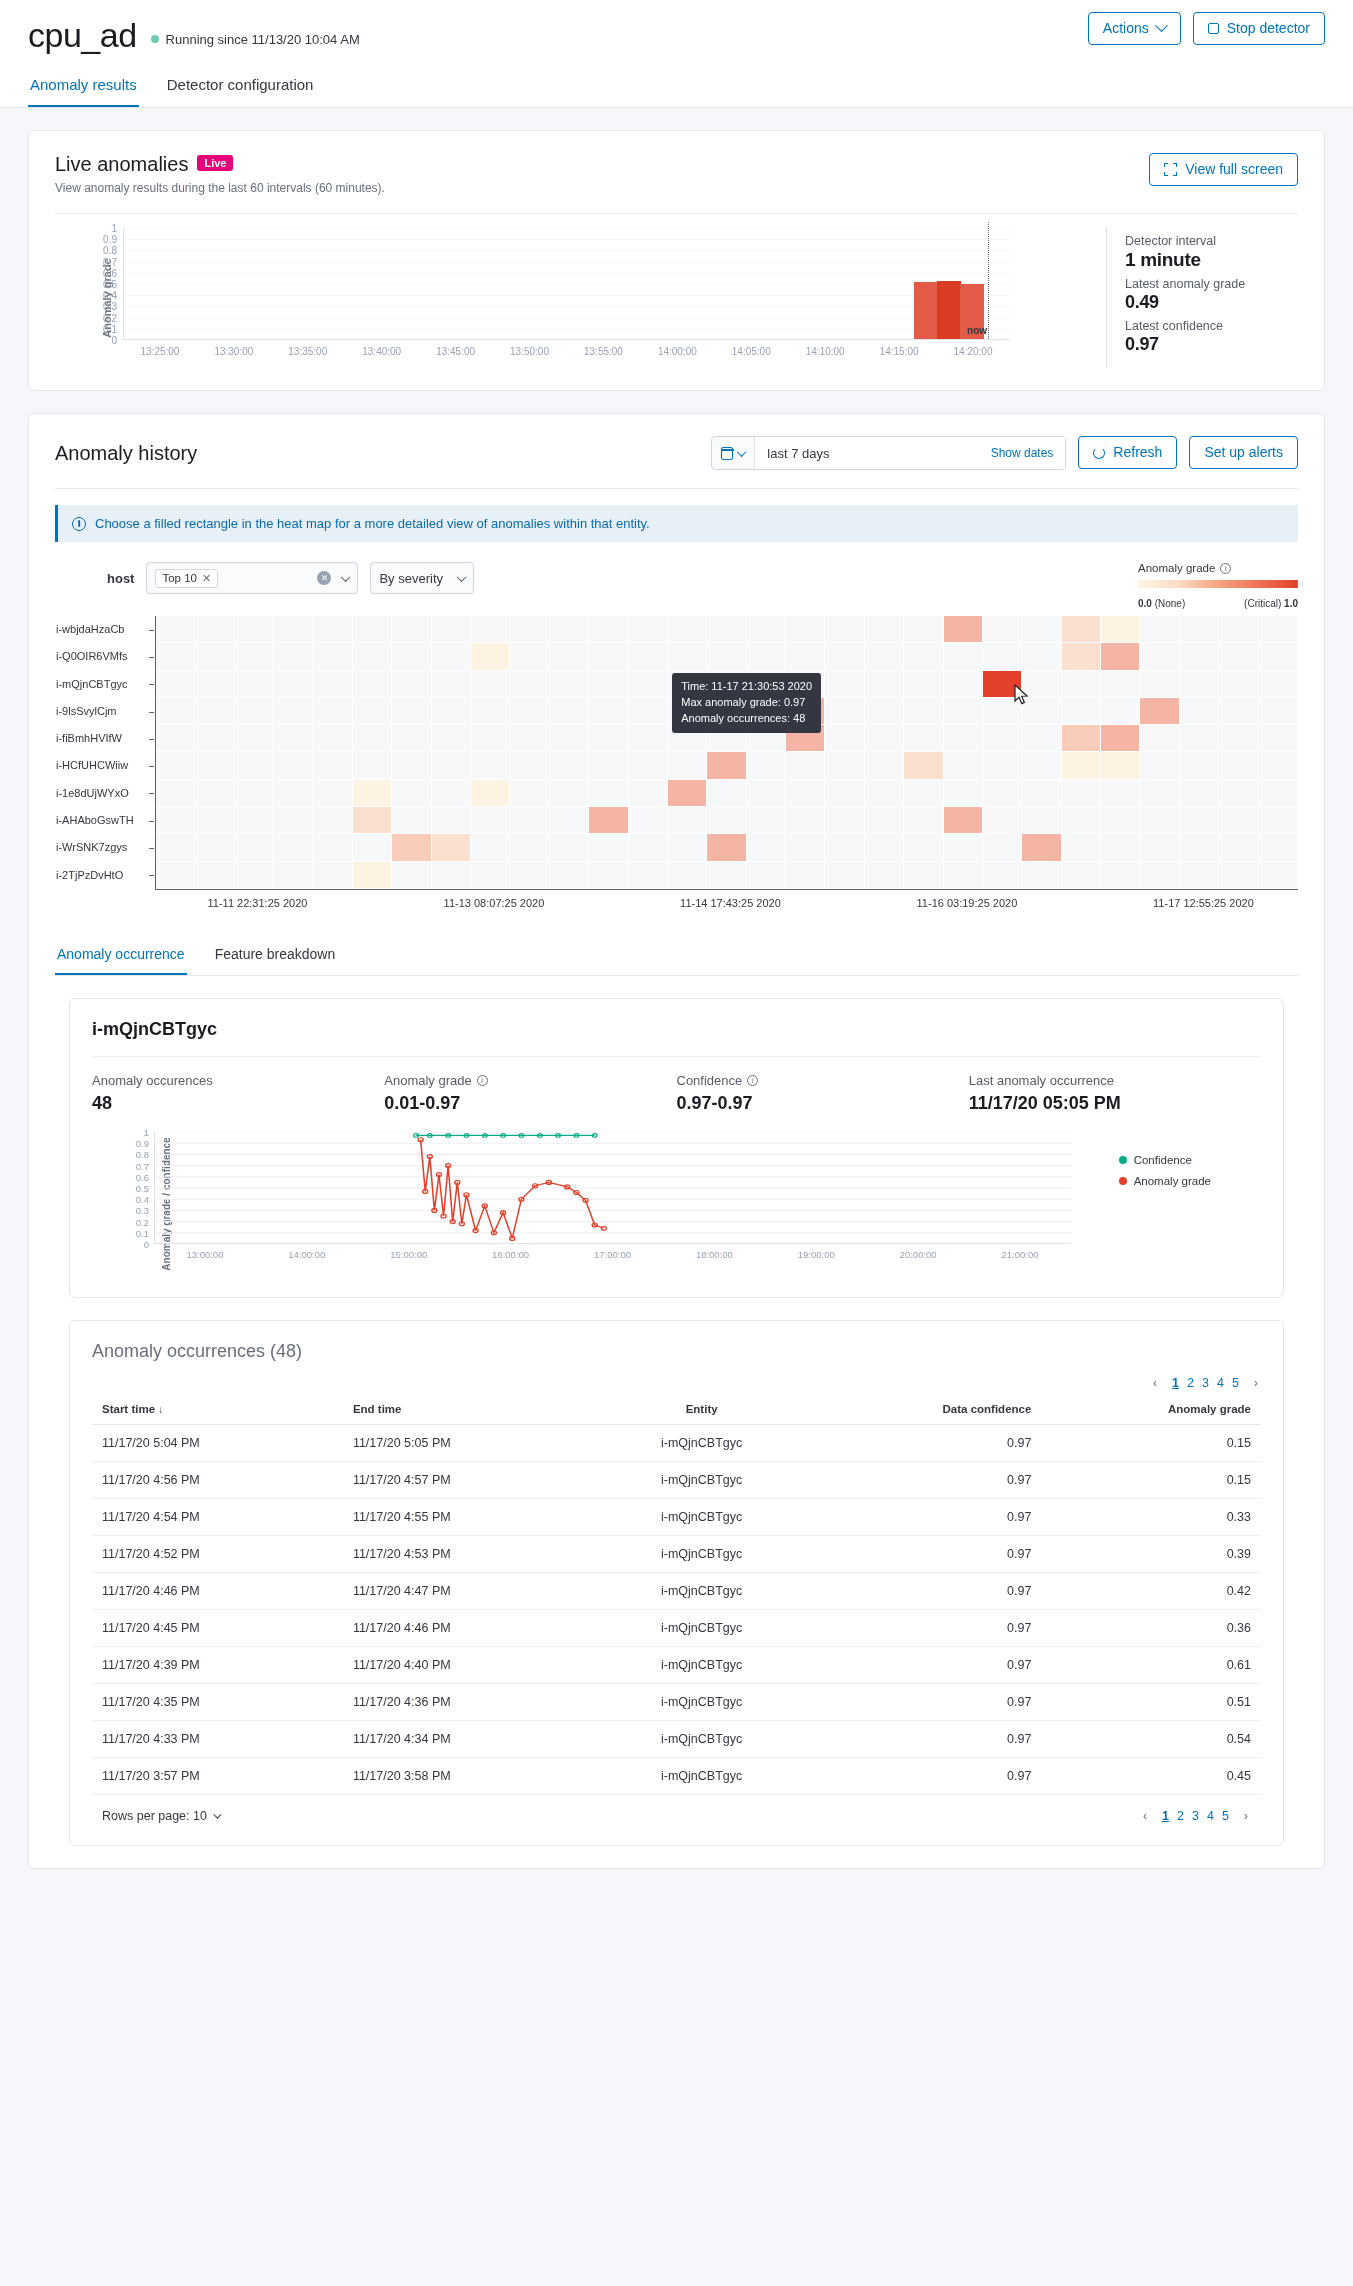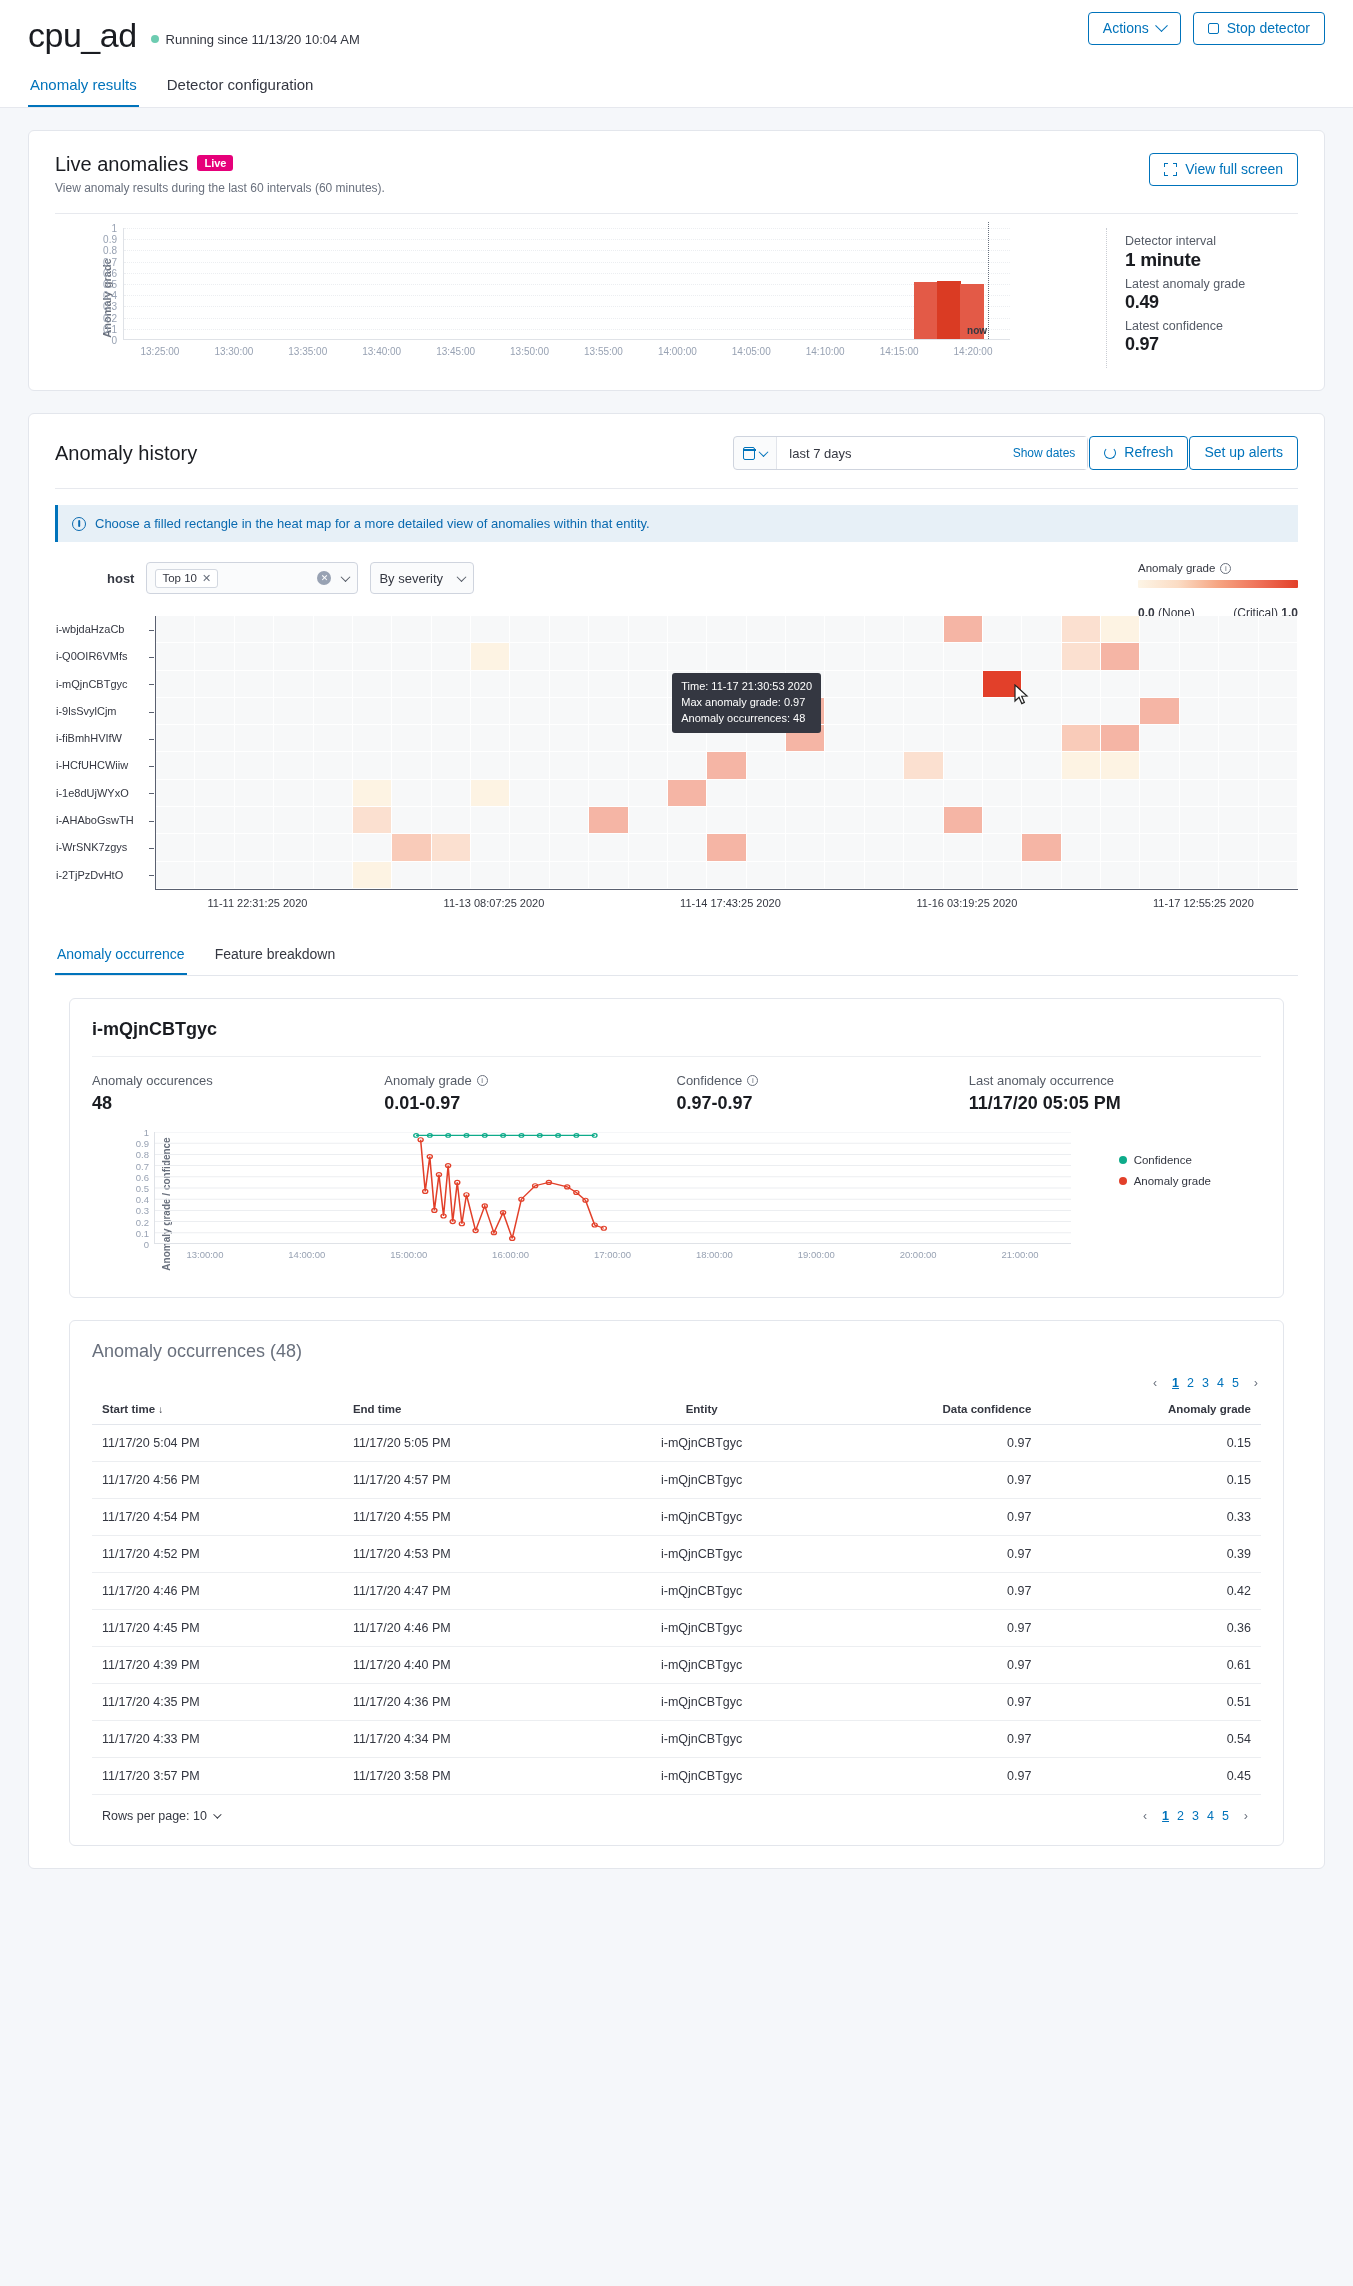--- a/index.html
+++ b/index.html
@@ -66,21 +66,21 @@
   .nowline { position:absolute; top:-6px; bottom:0; border-left:1px dotted #69707d; }
   .nowlabel { position:absolute; bottom:3px; font-size:10px; font-weight:bold; color:#343741; transform:translateX(-104%); }
 
   .live-stats { width:192px; border-left:1px dotted #c9ccd3; padding-left:18px; }
   .stat-lbl { font-size:12.5px; color:#555b66; margin-top:6px; }
   .stat-val { font-size:19px; font-weight:700; color:#1a1c21; margin-top:1px; letter-spacing:-0.3px;}
   .stat-val.small { font-size:18px; }
 
   
   .ah-head { display:flex; align-items:center; justify-content:space-between; }
-  .ah-controls { display:flex; align-items:center; gap:1px; }
+  .ah-controls { display:flex; align-items:flex-start; gap:12px; }
   .daterange { display:flex; align-items:center; border:1px solid #cfd4de; border-radius:4px; background:#fafbfc; height:34px; width:355px; }
   .dr-cal { display:flex; align-items:center; gap:5px; padding:0 9px; border-right:1px solid #e2e5eb; height:100%; color:#0073bb; }
   .cal-icon { width:12px; height:13px; border:1.5px solid #0073bb; border-radius:2px; position:relative; }
   .cal-icon:before { content:""; position:absolute; left:-1.5px; right:-1.5px; top:1px; height:2px; background:#0073bb; }
   .chev-sm { width:7px; height:7px; border-right:1.5px solid #0073bb; border-bottom:1.5px solid #0073bb; transform:rotate(45deg) translate(-1px,-1px); }
   .dr-text { flex:1; padding:0 12px; font-size:13px; color:#343741; background:#fff; height:100%; display:flex; align-items:center; }
   .dr-show { padding:0 12px; font-size:12px; color:#0073bb; background:#fff; height:100%; display:flex; align-items:center; cursor:pointer;}
   .refresh-icon { width:12px; height:12px; border:1.5px solid #0073bb; border-radius:50%; border-top-color:transparent; display:inline-block; }
 
   .callout {
@@ -103,21 +103,21 @@
   .clear-x { position:absolute; right:26px; width:14px; height:14px; border-radius:50%; background:#98a2b3; color:#fff; font-size:9px; display:flex; align-items:center; justify-content:center; cursor:pointer;}
   .combo .chev-g { position:absolute; right:8px; width:7px; height:7px; border-right:1.4px solid #555b66; border-bottom:1.4px solid #555b66; transform:rotate(45deg) translate(-1px,-1px); }
   .combo.w2 .chev-g { position:static; }
 
   
   .legend { position:absolute; right:0; top:0; width:160px; }
   .legend-title { font-size:11.5px; color:#343741; display:flex; align-items:center; gap:5px; }
   .info-dot { width:11px; height:11px; border:1.2px solid #69707d; border-radius:50%; font-size:8px; color:#69707d; display:inline-flex; align-items:center; justify-content:center; }
   .legend-bar { height:8px; margin-top:6px; border-radius:1px;
     background:linear-gradient(to right,#fdf5e6,#fbdcc4,#f6a582,#ef7259,#e2402a); }
-  .legend-ends { display:flex; justify-content:space-between; font-size:12px; color:#343741; margin-top:18px; }
+  .legend-ends { display:flex; justify-content:space-between; font-size:10px; color:#343741; margin-top:10px; }
   .legend-ends b { font-weight:700; }
 
   
   .heat-wrap { position:relative; margin-top:22px; }
   .heat-rows { margin-left:100px; border-left:1px solid #5a6070; border-bottom:1px solid #5a6070; }
   .heat-row { display:flex; height:27.3px; position:relative; }
   .heat-row .ylab { position:absolute; left:-100px; width:92px; text-align:left; font-size:11px; color:#343741; line-height:27.3px; }
   .heat-row .ylab:after { content:""; position:absolute; right:-6px; top:50%; width:5px; height:1px; background:#5a6070; }
   .cell { flex:1; border-right:1px solid #fff; border-bottom:1px solid #fff; background:#f7f8f9; }
   .heat-xticks { margin-left:100px; position:relative; height:22px; }

